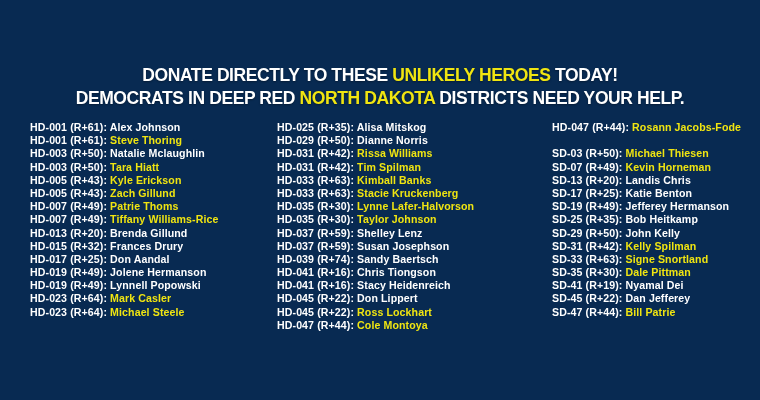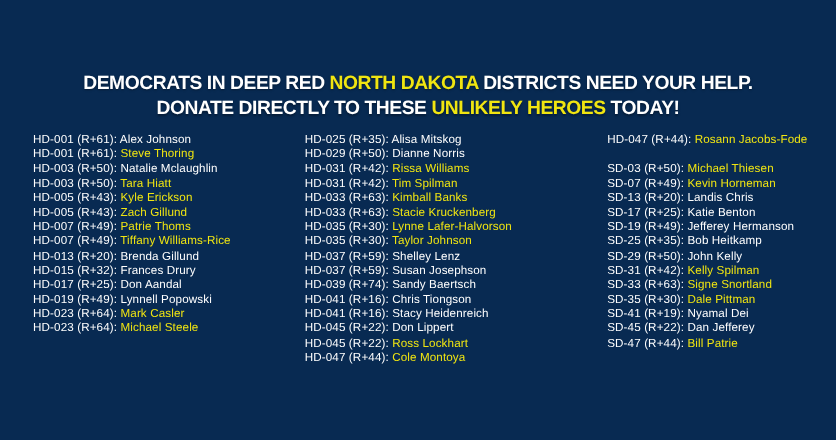--- a/index.html
+++ b/index.html
@@ -28,21 +28,21 @@
     letter-spacing: -0.4px;
     line-height: 23px;
     white-space: nowrap;
     text-shadow: 0 1px 2px rgba(0,0,0,0.35);
   }
   .yellow { color: #f0e511; }
   
   .col {
     position: absolute;
     top: 121px;
-    font-weight: normal;
+    font-weight: bold;
     font-size: 10.6px;
     line-height: 13.2px;
     letter-spacing: 0.1px;
     color: #ffffff;
     white-space: nowrap;
   }
   .col-1 { left: 30px; }
   .col-2 { left: 277px; }
   .col-3 { left: 552px; }
   .row { height: 13.2px; }
@@ -50,36 +50,37 @@
   .row .name  { color: #ffffff; }
   .row .name.hl { color: #f0e511; }
   .spacer { height: 13.2px; }
 </style>
 </head>
 <body>
 
 <div class="canvas">
 
   <div class="headline">
+    <div><span>DONATE DIRECTLY TO THESE </span><span class="yellow">UNLIKELY HEROES</span><span> TODAY!</span></div>
     <div><span>DEMOCRATS IN DEEP RED </span><span class="yellow">NORTH DAKOTA</span><span> DISTRICTS NEED YOUR HELP.</span></div>
-    <div><span>DONATE DIRECTLY TO THESE </span><span class="yellow">UNLIKELY HEROES</span><span> TODAY!</span></div>
   </div>
 
   <div class="col col-1">
       <div class="row"><span class="label">HD-001 (R+61): </span><span class="name">Alex Johnson</span></div>
       <div class="row"><span class="label">HD-001 (R+61): </span><span class="name hl">Steve Thoring</span></div>
       <div class="row"><span class="label">HD-003 (R+50): </span><span class="name">Natalie Mclaughlin</span></div>
       <div class="row"><span class="label">HD-003 (R+50): </span><span class="name hl">Tara Hiatt</span></div>
       <div class="row"><span class="label">HD-005 (R+43): </span><span class="name hl">Kyle Erickson</span></div>
       <div class="row"><span class="label">HD-005 (R+43): </span><span class="name hl">Zach Gillund</span></div>
       <div class="row"><span class="label">HD-007 (R+49): </span><span class="name hl">Patrie Thoms</span></div>
       <div class="row"><span class="label">HD-007 (R+49): </span><span class="name hl">Tiffany Williams-Rice</span></div>
       <div class="row"><span class="label">HD-013 (R+20): </span><span class="name">Brenda Gillund</span></div>
       <div class="row"><span class="label">HD-015 (R+32): </span><span class="name">Frances Drury</span></div>
       <div class="row"><span class="label">HD-017 (R+25): </span><span class="name">Don Aandal</span></div>
+      <div class="row"><span class="label">HD-019 (R+49): </span><span class="name">Jolene Hermanson</span></div>
       <div class="row"><span class="label">HD-019 (R+49): </span><span class="name">Lynnell Popowski</span></div>
       <div class="row"><span class="label">HD-023 (R+64): </span><span class="name hl">Mark Casler</span></div>
       <div class="row"><span class="label">HD-023 (R+64): </span><span class="name hl">Michael Steele</span></div>
     </div>
   <div class="col col-2">
       <div class="row"><span class="label">HD-025 (R+35): </span><span class="name">Alisa Mitskog</span></div>
       <div class="row"><span class="label">HD-029 (R+50): </span><span class="name">Dianne Norris</span></div>
       <div class="row"><span class="label">HD-031 (R+42): </span><span class="name hl">Rissa Williams</span></div>
       <div class="row"><span class="label">HD-031 (R+42): </span><span class="name hl">Tim Spilman</span></div>
       <div class="row"><span class="label">HD-033 (R+63): </span><span class="name hl">Kimball Banks</span></div>

